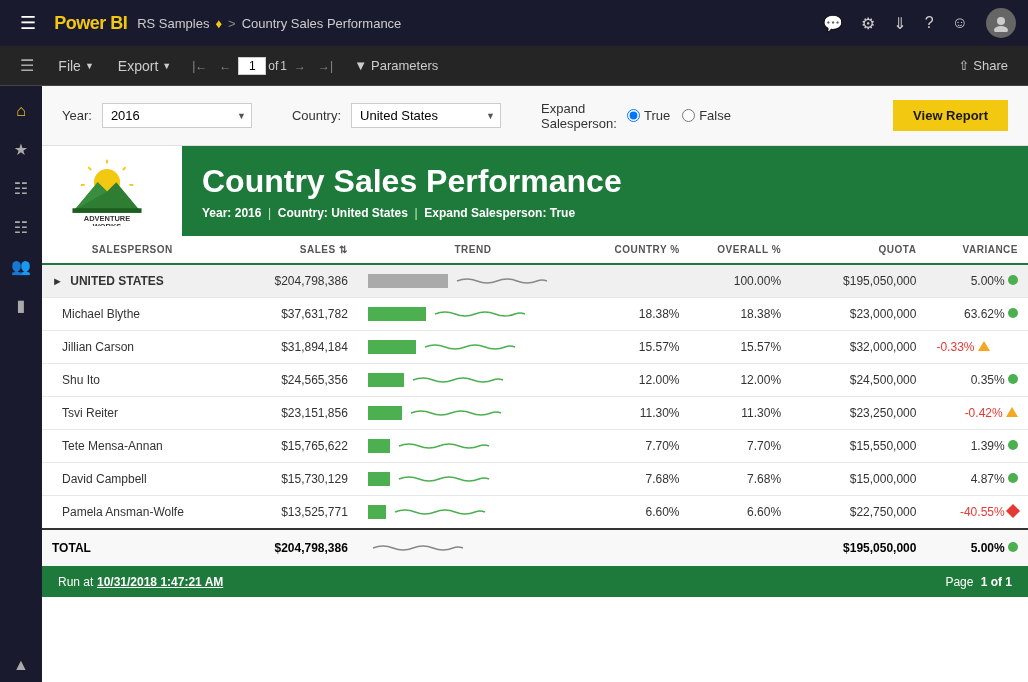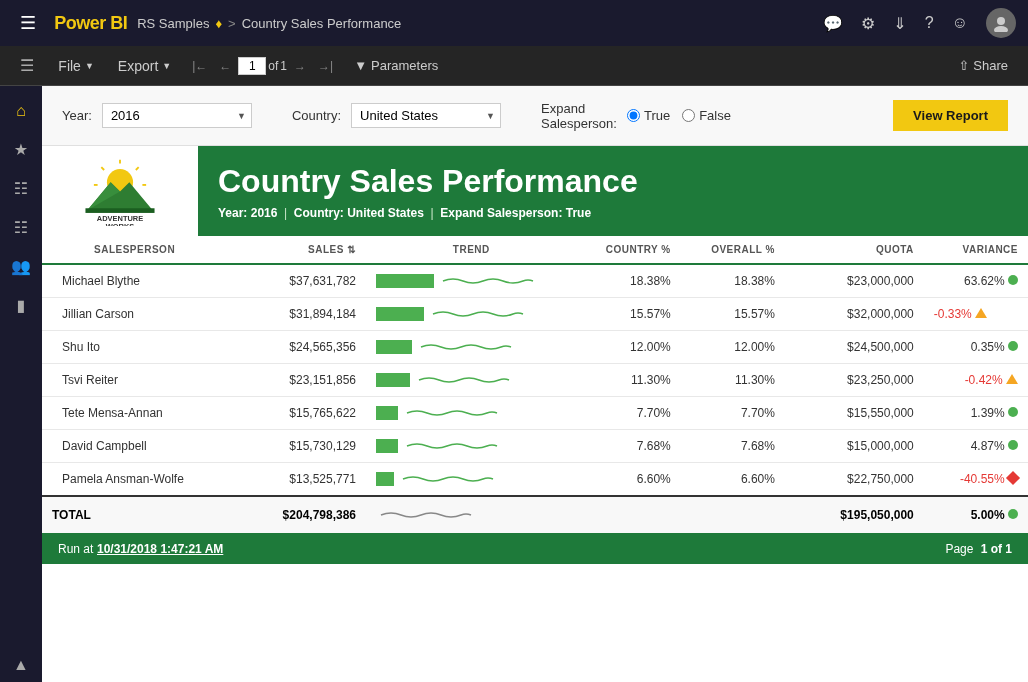--- a/index.html
+++ b/index.html
@@ -43,21 +43,21 @@
     .param-label { font-size: 13px; color: #333; font-weight: 400; }
     .param-select { border: 1px solid #ccc; padding: 4px 24px 4px 8px; font-size: 13px; background: #fff; appearance: none; -webkit-appearance: none; cursor: pointer; min-width: 150px; position: relative; }
     .select-wrapper { position: relative; display: inline-block; }
     .select-wrapper::after { content: '▼'; position: absolute; right: 6px; top: 50%; transform: translateY(-50%); font-size: 9px; color: #555; pointer-events: none; }
     .radio-group { display: flex; align-items: center; gap: 12px; }
     .radio-label { display: flex; align-items: center; gap: 4px; font-size: 13px; color: #333; cursor: pointer; }
     .view-report-btn { background: #f2c811; color: #1a1a1a; border: none; padding: 8px 20px; font-size: 13px; font-weight: 600; cursor: pointer; margin-left: auto; }
 
     
     .report-header { background: #1e7a3a; display: flex; align-items: stretch; min-height: 90px; }
-    .report-logo { background: #fff; width: 156px; display: flex; align-items: center; justify-content: center; padding: 10px; flex-shrink: 0; }
+    .report-logo { background: #fff; width: 140px; display: flex; align-items: center; padding: 10px; flex-shrink: 0; }
     .logo-svg { width: 110px; height: 70px; }
     .report-title-area { flex: 1; padding: 14px 20px; display: flex; flex-direction: column; justify-content: center; }
     .report-title { color: #fff; font-size: 32px; font-weight: 700; }
     .report-subtitle { color: #c8e6c9; font-size: 12px; margin-top: 6px; }
     .report-subtitle span { font-weight: 600; color: #fff; }
 
     
     .data-table { width: 100%; border-collapse: collapse; }
     .data-table thead tr { background: #fff; border-bottom: 2px solid #1e7a3a; }
     .data-table thead th { padding: 8px 10px; font-size: 10px; font-weight: 700; color: #555; text-transform: uppercase; letter-spacing: 0.5px; white-space: nowrap; }
@@ -254,20 +254,41 @@
             <span>SALES</span> <span>⇅</span>
           </th>
           <th class="col-trend">TREND</th>
           <th class="col-country-pct">COUNTRY %</th>
           <th class="col-overall-pct">OVERALL %</th>
           <th class="col-quota">QUOTA</th>
           <th class="col-variance">VARIANCE</th>
         </tr>
       </thead>
       <tbody id="table-body">
+      <tr style="background: rgb(240, 240, 240);">
+        <td class="col-salesperson">
+          <span class="expand-arrow">►</span>
+          <span class="group-name">UNITED STATES</span>
+        </td>
+        <td class="col-sales" style="text-align:right;">$204,798,386</td>
+        <td class="col-trend trend-cell">
+          <div class="sparkline-container">
+            <div class="bar gray" style="width:80px;"></div>
+            <svg width="100" height="20" viewBox="0 0 100 20">
+      <path d="M5,10 Q15,6 25,10 Q35,14 45,10 Q55,6 65,10 Q75,14 85,10 Q90,8 95,10" fill="none" stroke="#888" stroke-width="1.5"></path>
+    </svg>
+          </div>
+        </td>
+        <td class="col-country-pct" style="text-align:right;"></td>
+        <td class="col-overall-pct" style="text-align:right;">100.00%</td>
+        <td class="col-quota" style="text-align:right;">$195,050,000</td>
+        <td class="col-variance" style="text-align:right;">
+          <span class="variance-pos">5.00%</span>&nbsp;<span class="dot green"></span>
+        </td>
+      </tr>
           <tr>
         <td class="col-salesperson" style="padding-left:20px;">Michael Blythe</td>
         <td class="col-sales" style="text-align:right;">$37,631,782</td>
         <td class="col-trend trend-cell">
           <div class="sparkline-container">
             <div class="bar" style="width:58px;background:#4caf50;height:14px;"></div>
             <svg width="100" height="20" viewBox="0 0 100 20">
       <path d="M5,10 Q15,6 25,10 Q35,14 45,10 Q55,6 65,10 Q75,14 85,10 Q90,8 95,10" fill="none" stroke="#4caf50" stroke-width="1.5"></path>
     </svg>
           </div>

